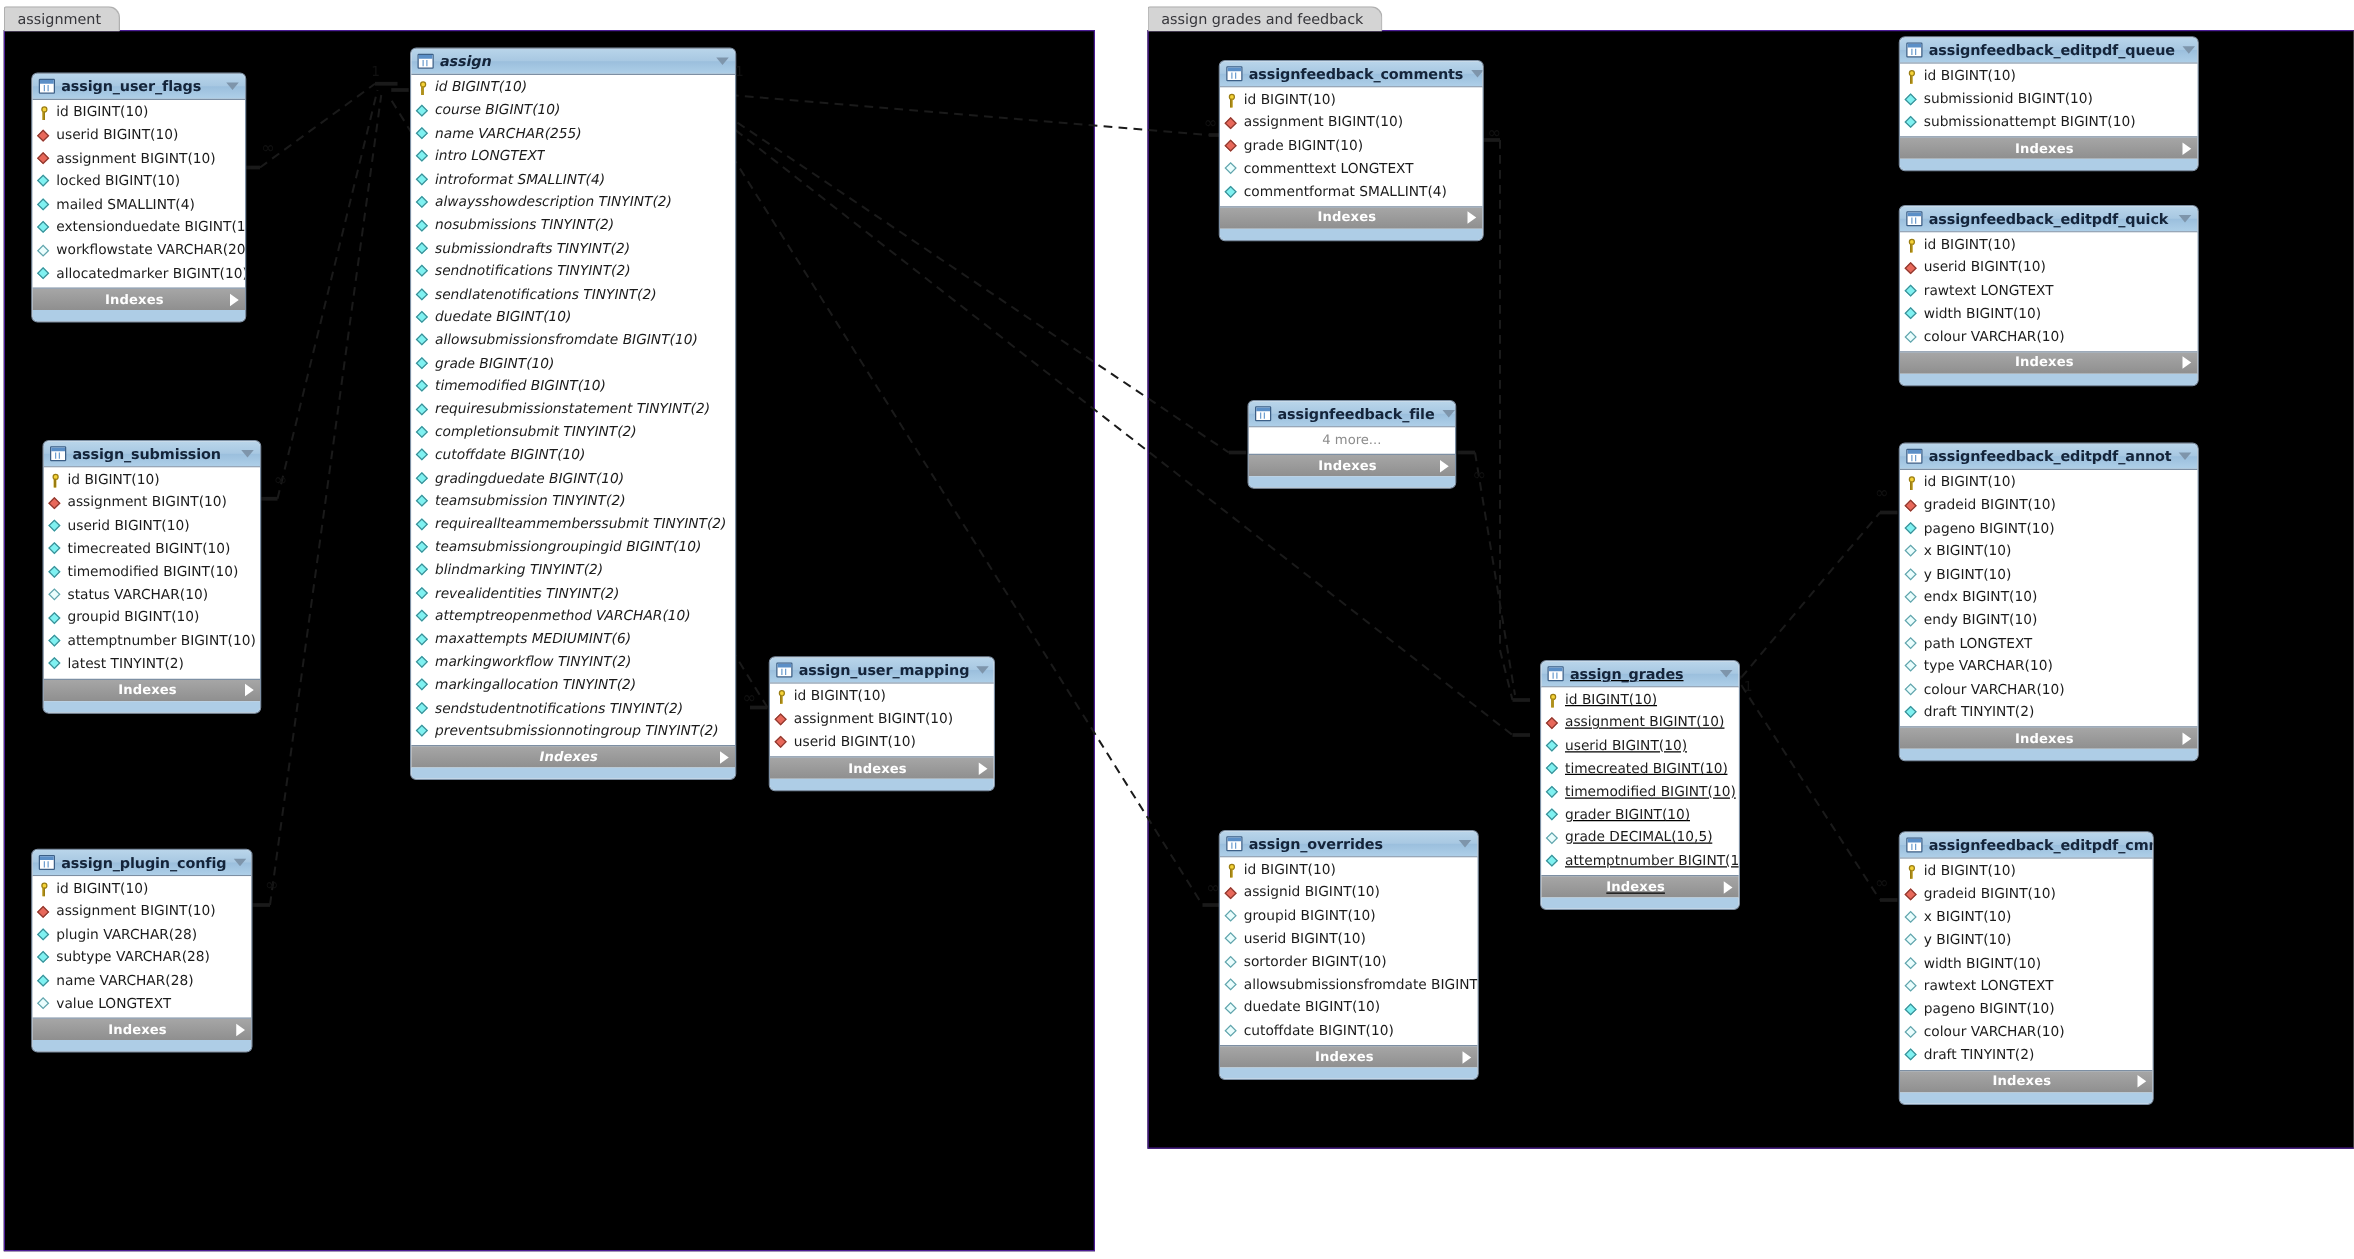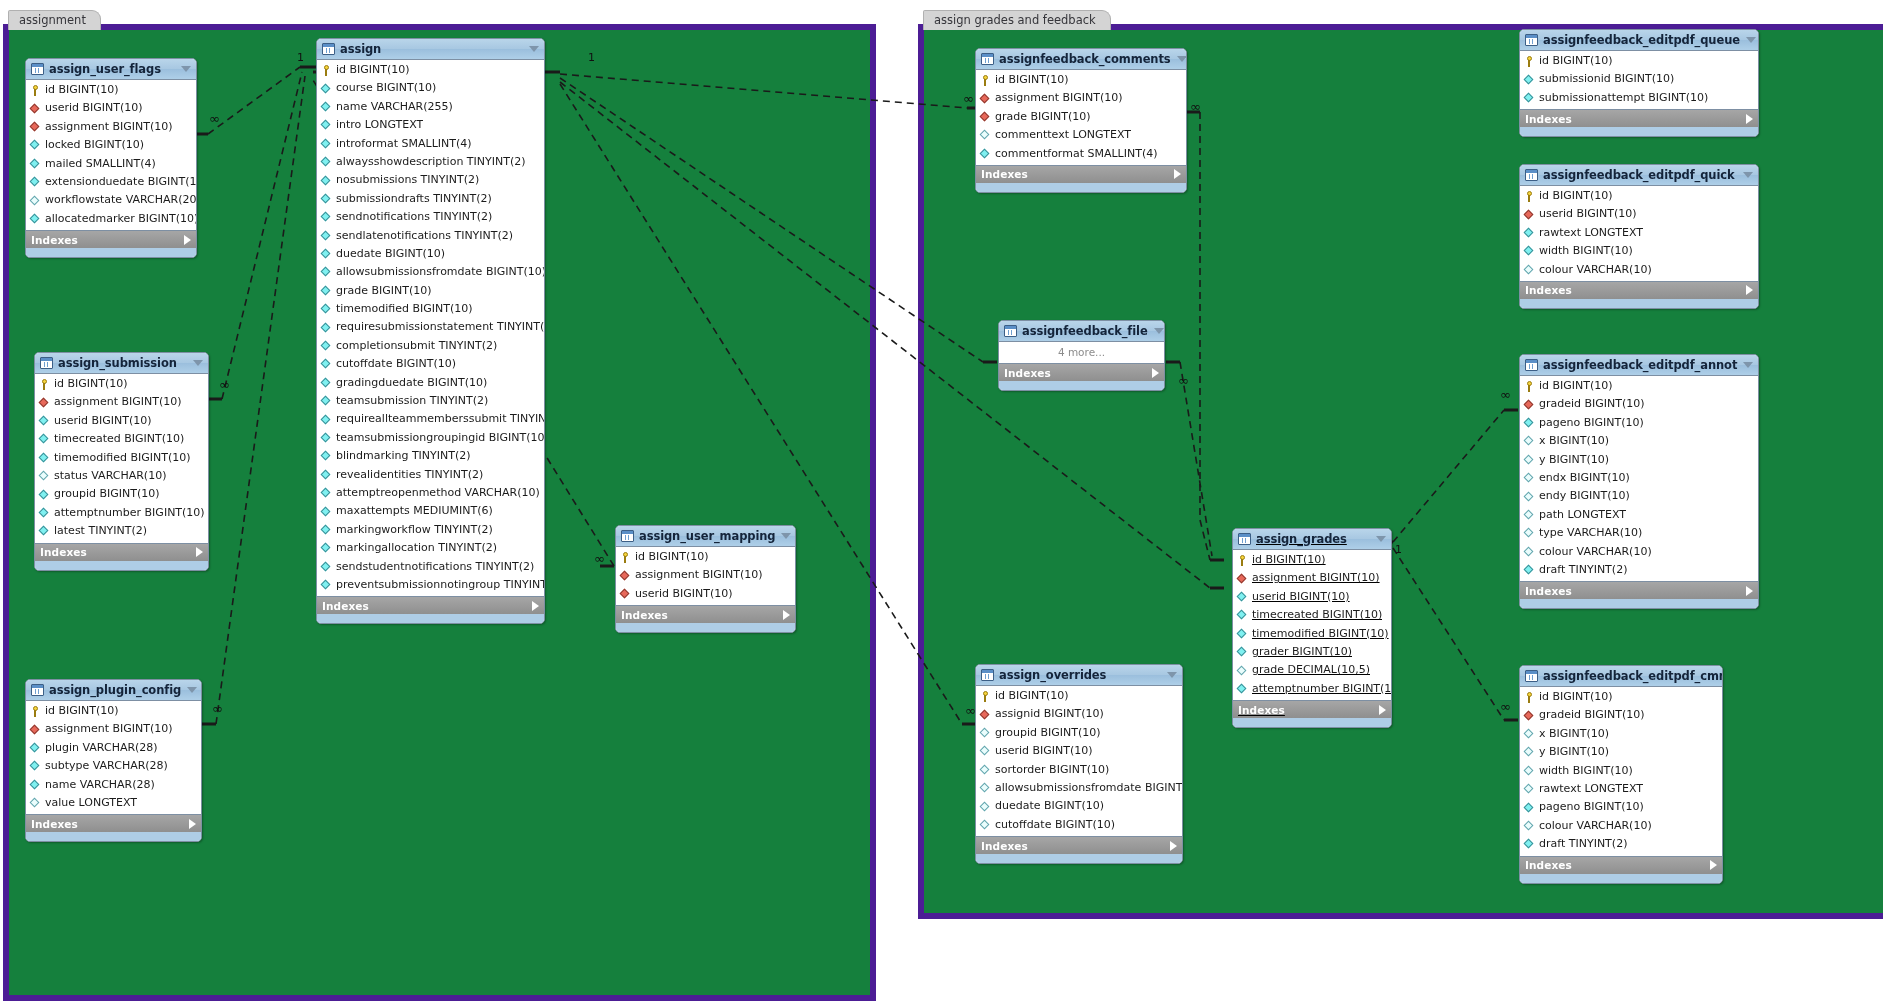--- a/index.html
+++ b/index.html
@@ -10,21 +10,21 @@
     -webkit-font-smoothing:antialiased;
   }
   #canvas{position:absolute; left:0; top:0; width:1883px; height:1007px;}
 
   
   .layer-groups{position:absolute;left:0;top:0;width:1883px;height:1007px;z-index:1;}
   .layer-lines{position:absolute;left:0;top:0;width:1883px;height:1007px;z-index:2;pointer-events:none;}
   .layer-tables{position:absolute;left:0;top:0;width:1883px;height:1007px;z-index:3;}
 
   
-  .group{position:absolute;background:#15803d;border:6px solid #4c1d95;box-sizing:border-box;}
+  .group{position:absolute;background:#000000;border:1px solid #4c1d95;box-sizing:border-box;}
   .group-tab{
     position:absolute;top:-20px;left:-1px;height:20px;line-height:19px;
     background:#d4d4d4;border:1px solid #b0b0b0;border-bottom:none;
     padding:0 14px 0 10px;font-size:11.5px;color:#35353a;white-space:nowrap;
     border-top-left-radius:2px;border-top-right-radius:9px;
     box-sizing:border-box;
   }
 
   
   .tbl{
@@ -97,21 +97,21 @@
   .m.fk:before{background:#e8685a;border-color:#8d3a30;}
   .m.nn:before{background:#7ff1f1;border-color:#3c8f97;}
   .m.nl:before{background:#eafdfd;border-color:#62a5ad;}
 
   .idx{
     height:18px;line-height:18px;
     background:linear-gradient(to bottom,#a6a6a6,#8f8f8f);
     border-top:1px solid #7d8fa3;
     display:flex;align-items:center;padding:0 5px 0 5px;box-sizing:border-box;
   }
-  .idx-lbl{font-size:10.5px;font-weight:bold;color:#ffffff;flex:1 1 auto;letter-spacing:.1px;}
+  .idx-lbl{font-size:10.5px;font-weight:bold;color:#ffffff;flex:1 1 auto;letter-spacing:.1px;text-align:center;}
   .idx-arrow{
     width:0;height:0;border-top:5px solid transparent;border-bottom:5px solid transparent;
     border-left:7px solid #ffffff;flex:0 0 auto;
   }
   .tbl-foot{height:9px;background:#aecde6;}
 
   
   .card{
     position:absolute;font-size:11px;color:#111111;z-index:4;
     font-family:"DejaVu Sans", sans-serif;line-height:1;
@@ -333,21 +333,21 @@
             <span class="lbl">value LONGTEXT</span>
           </div>
         </div>
       <div class="idx">
         <span class="idx-lbl">Indexes</span>
         <span class="idx-arrow"></span>
       </div>
       <div class="tbl-foot"></div>
     </div>
 
-    <div class="tbl" style="left:316px;top:38px;width:229px;">
+    <div class="tbl" style="left:328px;top:38px;width:261px;font-style:italic;">
       <div class="tbl-title">
         <span class="tbl-ico"></span>
         <span class="tbl-name">assign</span>
         <span class="caret"></span>
       </div>
       <div class="cols">
           <div class="col">
             <span class="m pk"></span>
             <span class="lbl">id BIGINT(10)</span>
           </div>

